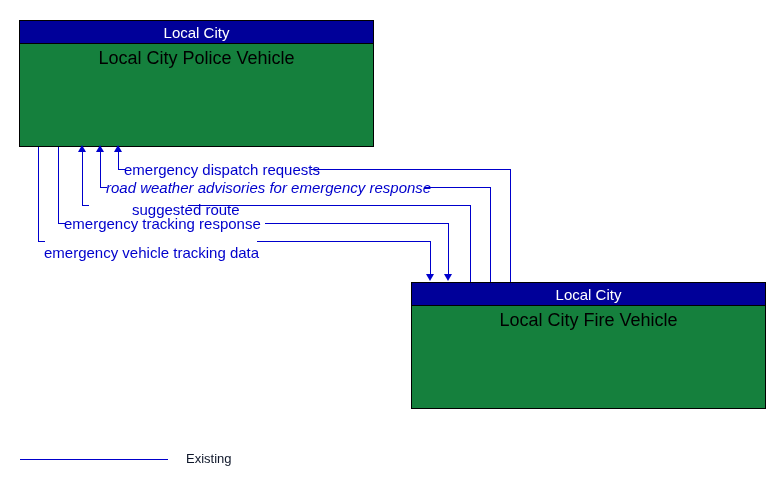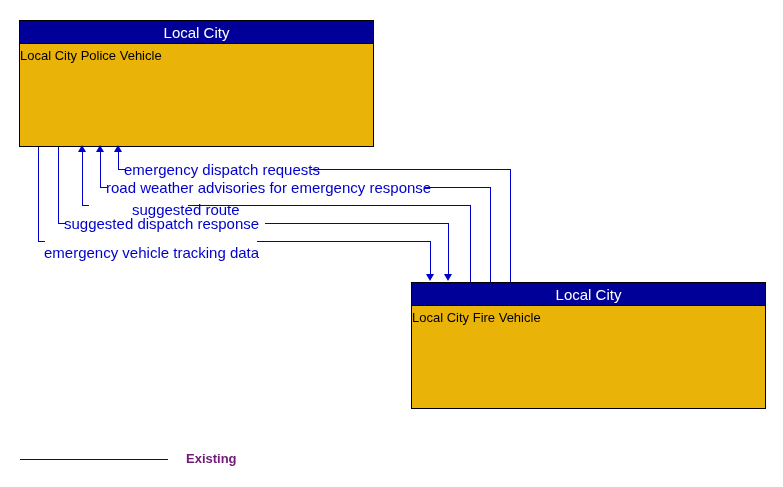--- a/index.html
+++ b/index.html
@@ -17,38 +17,39 @@
     height: 487px;
     background: #ffffff;
     overflow: hidden;
   }
 
   
   .node {
     position: absolute;
     box-sizing: border-box;
     border: 1px solid #000000;
-    background: #eab308;
+    background: #15803d;
   }
   .node-header {
     box-sizing: border-box;
     height: 23px;
     line-height: 23px;
     background: #000099;
     color: #ffffff;
     text-align: center;
     font-size: 15px;
     white-space: nowrap;
     overflow: hidden;
     border-bottom: 1px solid #000000;
   }
   .node-body {
     box-sizing: border-box;
+    text-align: center;
     color: #000000;
-    font-size: 13px;
+    font-size: 18px;
     padding-top: 4px;
     white-space: nowrap;
     overflow: hidden;
   }
 
   #node-police { left: 19px; top: 20px; width: 355px; height: 127px; }
   #node-fire   { left: 411px; top: 282px; width: 355px; height: 127px; }
 
   
   .seg {
@@ -97,24 +98,23 @@
     left: 20px;
     top: 9px;
     width: 148px;
     height: 1px;
     background: #0000CC;
   }
   #legend-label {
     position: absolute;
     left: 186px;
     top: 1px;
-    color: #701a75;
+    color: #0f172a;
     font-size: 13px;
     white-space: nowrap;
-    font-weight: bold;
   }
 </style>
 </head>
 <body>
 
 <div id="canvas">
 
   <div class="node" id="node-police">
     <div class="node-header">Local City</div>
     <div class="node-body">Local City Police Vehicle</div>
@@ -133,39 +133,39 @@
     <div class="arrow arrow-up" style="left:114px; top:145px;"></div>
     <div class="flow-label" style="left:124px; top:163px;">emergency dispatch requests</div>
   </div>
 
   <div>
     <div class="seg seg-v" style="left:490px; top:187px; height:95px;"></div>
     <div class="seg seg-h" style="left:425px; top:187px; width:66px;"></div>
     <div class="seg seg-h" style="left:100px; top:187px; width:7px;"></div>
     <div class="seg seg-v" style="left:100px; top:152px; height:36px;"></div>
     <div class="arrow arrow-up" style="left:96px; top:145px;"></div>
-    <div class="flow-label" style="left:106px; top:181px;">road weather advisories for emergency response</div>
+    <div class="flow-label" style="left:106px; top:181px;font-style:italic;">road weather advisories for emergency response</div>
   </div>
 
   <div>
     <div class="seg seg-v" style="left:470px; top:205px; height:77px;"></div>
     <div class="seg seg-h" style="left:188px; top:205px; width:283px;"></div>
     <div class="seg seg-h" style="left:82px; top:205px; width:7px;"></div>
     <div class="seg seg-v" style="left:82px; top:152px; height:54px;"></div>
     <div class="arrow arrow-up" style="left:78px; top:145px;"></div>
     <div class="flow-label" style="left:88px; top:203px;margin-left:44px;">suggested route</div>
   </div>
 
   <div>
     <div class="seg seg-v" style="left:58px; top:147px; height:77px;"></div>
     <div class="seg seg-h" style="left:58px; top:223px; width:7px;"></div>
     <div class="seg seg-h" style="left:265px; top:223px; width:184px;"></div>
     <div class="seg seg-v" style="left:448px; top:223px; height:56px;"></div>
     <div class="arrow arrow-down" style="left:444px; top:274px;"></div>
-    <div class="flow-label" style="left:64px; top:217px;">suggested dispatch response</div>
+    <div class="flow-label" style="left:64px; top:217px;">emergency tracking response</div>
   </div>
 
   <div>
     <div class="seg seg-v" style="left:38px; top:147px; height:95px;"></div>
     <div class="seg seg-h" style="left:38px; top:241px; width:7px;"></div>
     <div class="seg seg-h" style="left:257px; top:241px; width:174px;"></div>
     <div class="seg seg-v" style="left:430px; top:241px; height:38px;"></div>
     <div class="arrow arrow-down" style="left:426px; top:274px;"></div>
     <div class="flow-label" style="left:44px; top:246px;">emergency vehicle tracking data</div>
   </div>

